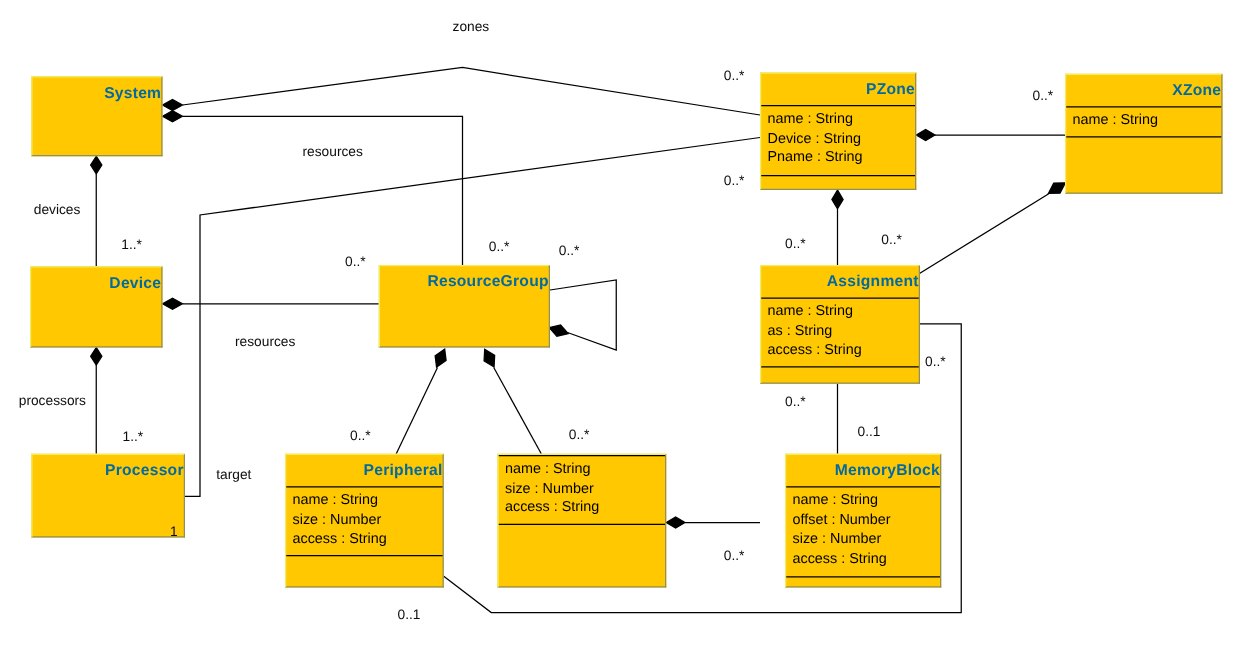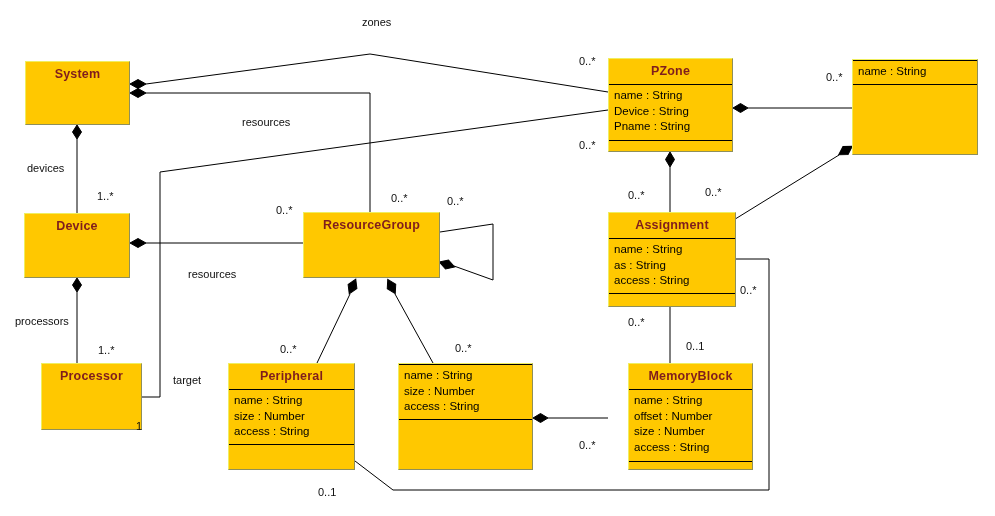--- a/index.html
+++ b/index.html
@@ -12,22 +12,22 @@
   #edges polygon{fill:#000;stroke:#000;}
   .cls{
     position:absolute;box-sizing:border-box;
     background:var(--cls-fill,#FFC800);
     border:1px solid;
     border-color:#F0EE60 #8F8F5A #8F8F5A #F0EE60;
     display:flex;flex-direction:column;
   }
   .cls-title{
     flex:0 0 auto;height:25px;box-sizing:border-box;
-    font-size:12.5px;font-weight:bold;color:#7f1d1d;
-    text-align:center;padding-top:5px;letter-spacing:.2px;
+    font-size:12.5px;font-weight:bold;color:#0369a1;
+    text-align:right;padding-top:5px;letter-spacing:.2px;
   }
   .cls-attrs{
     flex:0 0 auto;box-sizing:border-box;border-top:1px solid #000;
     font-size:11.5px;color:#000;line-height:15.6px;padding:3px 0 0 5px;
   }
   .cls-empty{flex:1 1 auto;border-top:1px solid #000;}
   .elabel{
     position:absolute;font-size:11px;color:#0d0d0d;white-space:nowrap;
   }
 </style>
@@ -120,21 +120,21 @@
   </svg>
 
   <div class="cls" style="left:25px;top:61px;width:105px;height:64px">
     <div class="cls-title">System</div>
   </div>
 
   <div class="cls" style="left:24px;top:213px;width:106px;height:65px">
     <div class="cls-title">Device</div>
   </div>
 
-  <div class="cls" style="left:41px;top:363px;width:101px;height:67px">
+  <div class="cls" style="left:25px;top:363px;width:123px;height:67px">
     <div class="cls-title">Processor</div>
   </div>
 
   <div class="cls" style="left:303px;top:212px;width:137px;height:66px">
     <div class="cls-title">ResourceGroup</div>
   </div>
 
   <div class="cls" style="left:228px;top:363px;width:127px;height:107px">
     <div class="cls-title">Peripheral</div>
     <div class="cls-attrs" style="height:55px">
@@ -179,20 +179,21 @@
     <div class="cls-title">PZone</div>
     <div class="cls-attrs" style="height:56px">
       <div>name : String</div>
       <div>Device : String</div>
       <div>Pname : String</div>
     </div>
     <div class="cls-empty"></div>
   </div>
 
   <div class="cls" style="left:852px;top:59px;width:126px;height:96px">
+    <div class="cls-title">XZone</div>
     <div class="cls-attrs" style="height:24px">
       <div>name : String</div>
     </div>
     <div class="cls-empty"></div>
   </div>
 
   <div class="elabel" style="left:362px;top:16px">zones</div>
   <div class="elabel" style="left:242px;top:116px">resources</div>
   <div class="elabel" style="left:27px;top:162px">devices</div>
   <div class="elabel" style="left:97px;top:190px">1..*</div>

